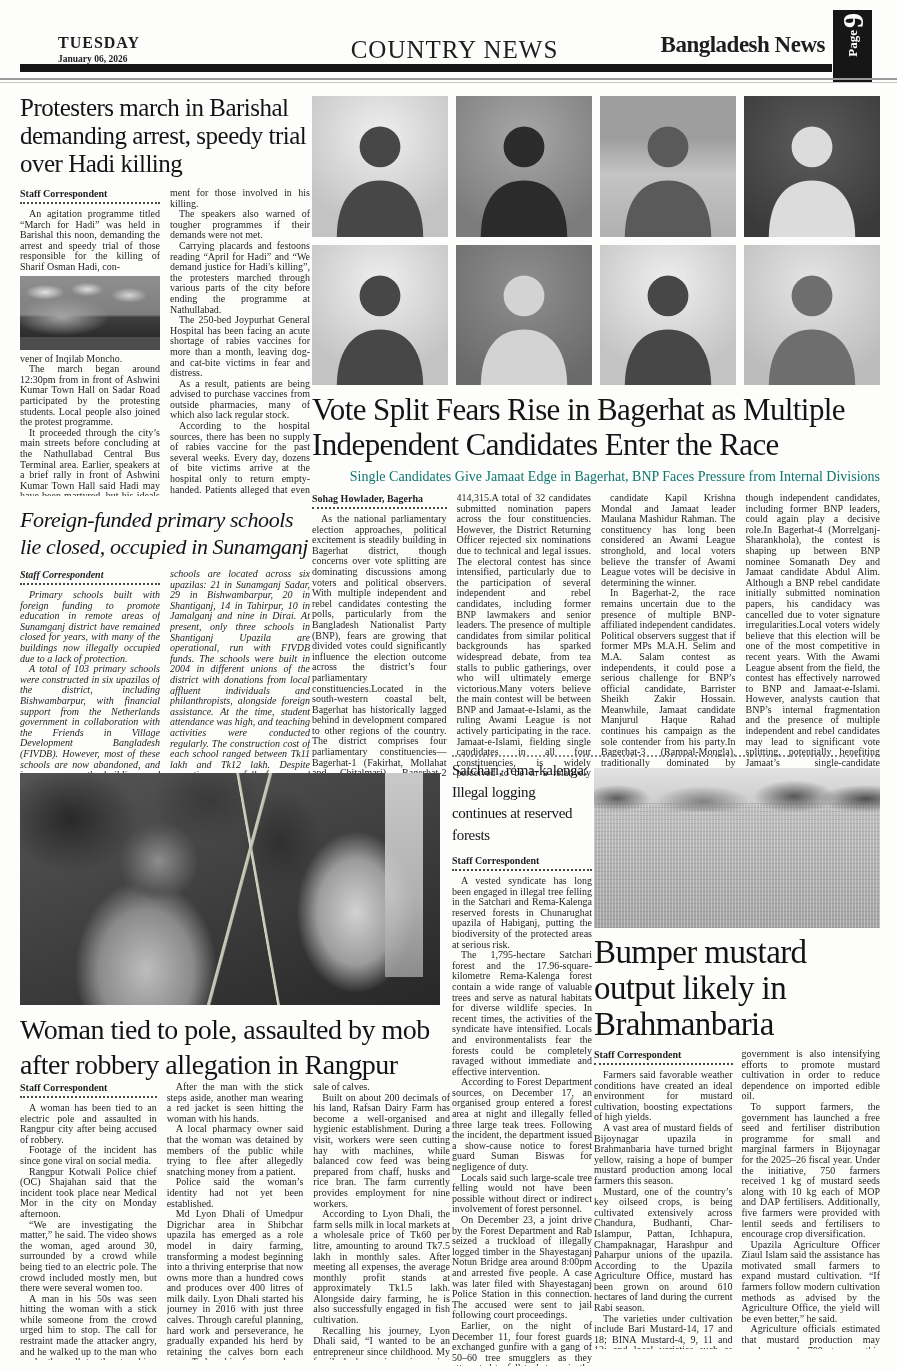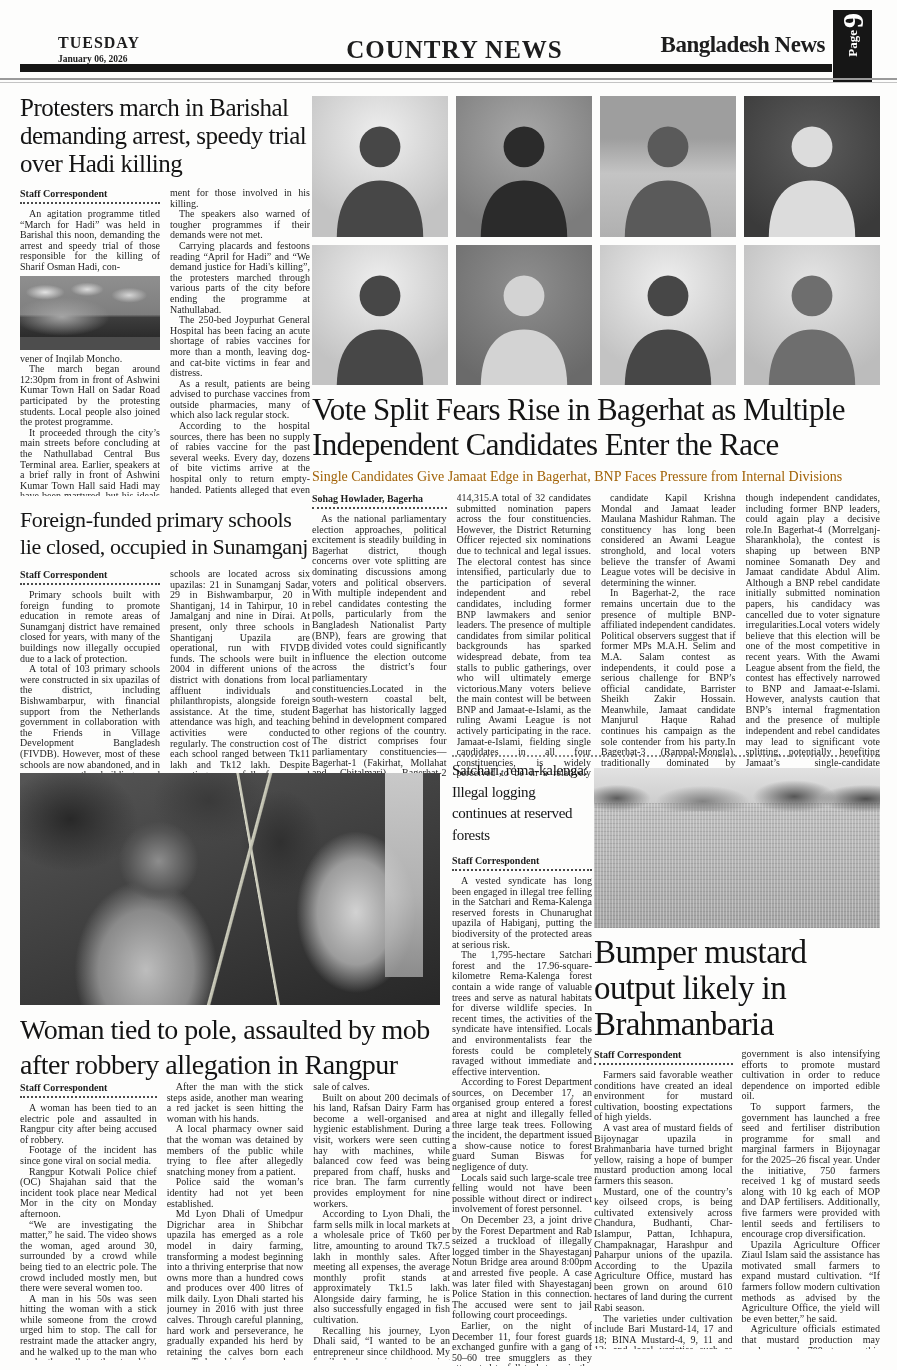--- a/index.html
+++ b/index.html
@@ -3,35 +3,35 @@
 <meta charset="utf-8">
 <style>
   html,body{margin:0;padding:0;background:#e9e9e9;}
   .page{position:relative;width:897px;height:1370px;margin:0 auto;background:#fdfdfc;
         font-family:"Liberation Serif",serif;color:#1d1d1d;overflow:hidden;}
 
   
   .hdr-day{position:absolute;left:58px;top:34px;font-size:16px;font-weight:bold;letter-spacing:1px;}
   .hdr-date{position:absolute;left:58px;top:54px;font-size:9.5px;font-weight:bold;}
   .hdr-section{position:absolute;left:0;right:0;top:36px;text-align:center;font-size:25px;
-               font-weight:bold;letter-spacing:1px;padding-left:12px;}
+               font-weight:normal;letter-spacing:1px;padding-left:12px;}
   .hdr-masthead{position:absolute;right:72px;top:32px;font-size:23px;font-weight:bold;letter-spacing:-0.5px;}
   .hdr-bar{position:absolute;left:20px;top:64px;width:812px;height:8px;background:#161616;}
   .hdr-tab{position:absolute;left:833px;top:10px;width:39px;height:72px;background:#161616;color:#fff;
            display:flex;flex-direction:column;align-items:center;justify-content:flex-start;padding-top:3px;box-sizing:border-box;}
   .hdr-tab .num,.hdr-tab .lbl{writing-mode:vertical-rl;transform:rotate(180deg);font-weight:bold;line-height:1;}
   .hdr-tab .num{font-size:30px;}
   .hdr-tab .lbl{font-size:13px;margin-top:2px;}
   .hdr-rule{position:absolute;left:0;top:78px;width:897px;height:2px;
             border-top:2px solid #9a9a9a;border-bottom:1px solid #c4c4c4;}
 
   
   .art{position:absolute;}
   .h1{font-weight:normal;color:#141414;margin:0;}
-  .subhead{text-align:left;color:#a16207;}
+  .subhead{text-align:right;color:#0f766e;}
   .staff{font-size:10px;font-weight:bold;line-height:12px;}
   .dots{border-top:2px dotted #4a4a4a;margin:2px 0 5px;}
   .cols{display:flex;gap:10px;overflow:hidden;}
   .col{flex:1;min-width:0;overflow:hidden;}
   .col p,.onecol p{margin:0;font-size:10px;line-height:10.6px;text-align:justify;text-indent:9px;}
   .cont p:first-child{text-indent:0;}
 
   
   .art-protest{left:20px;top:94px;width:290px;}
   .art-protest .h1{font-size:25px;line-height:28px;letter-spacing:-0.5px;margin-bottom:10px;}
@@ -39,21 +39,21 @@
 
   .protest-photo{width:100%;height:74px;margin:3px 0 4px;
     background:
       radial-gradient(ellipse 26px 10px at 18% 22%,#e3e3e3,transparent 75%),
       radial-gradient(ellipse 22px 9px at 48% 18%,#dcdcdc,transparent 75%),
       radial-gradient(ellipse 24px 10px at 78% 26%,#d6d6d6,transparent 75%),
       radial-gradient(ellipse 60px 24px at 30% 55%,#a5a5a5,transparent 80%),
       linear-gradient(transparent 52%,#3d3d3d 56%,#2c2c2c 82%,#4d4d4d 83%),
       linear-gradient(#8f8f8f,#6e6e6e);}
 
-  .art-foreign{left:20px;top:506px;width:290px;}
+  .art-foreign{left:20px;top:506px;width:290px;font-style:italic;}
   .art-foreign .h1{font-size:22px;line-height:27px;letter-spacing:-0.4px;margin-bottom:9px;}
   .art-foreign .cols{height:204px;}
 
   .crowd-photo{position:absolute;left:20px;top:773px;width:420px;height:232px;
     background:
       radial-gradient(circle 40px at 33% 38%,#8d8d8d,#555 75%,transparent 100%),
       radial-gradient(ellipse 95px 120px at 30% 85%,#bdbdbd 0%,#8a8a8a 50%,transparent 75%),
       radial-gradient(ellipse 70px 95px at 80% 60%,#d2d2d2,#9c9c9c 55%,transparent 85%),
       radial-gradient(ellipse 55px 70px at 62% 30%,#303030,transparent 75%),
       radial-gradient(ellipse 90px 70px at 12% 20%,#282828,transparent 75%),

